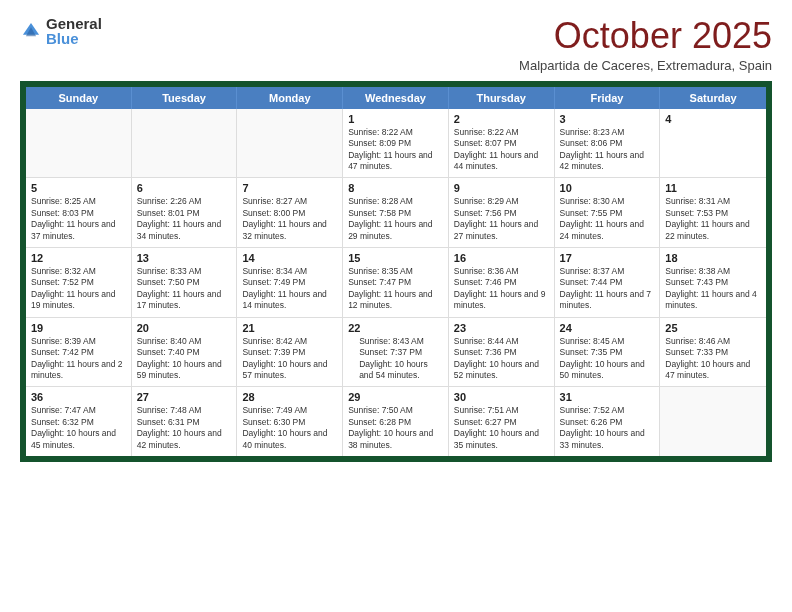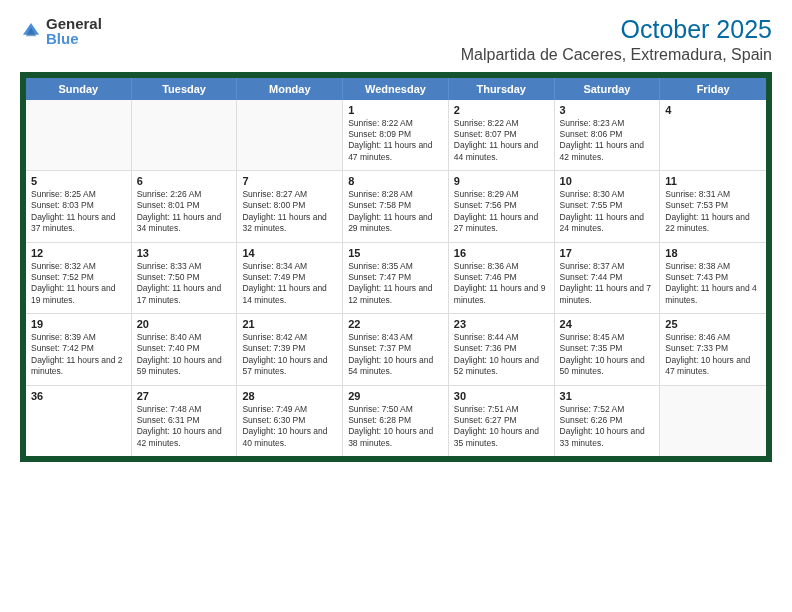--- a/index.html
+++ b/index.html
@@ -44,27 +44,27 @@
       color: #4a90d9;
     }
     .logo-icon {
       width: 22px;
       height: 22px;
     }
     .title-block {
       text-align: right;
     }
     .month-title {
-      font-size: 25px;
+      font-size: 36px;
       font-weight: 300;
-      color: #0369a1;
+      color: #7f1d1d;
       line-height: 1.1;
     }
     .subtitle {
-      font-size: 16px;
+      font-size: 13px;
       color: #444;
       margin-top: 2px;
     }
     .calendar {
       flex: 1;
       display: flex;
       flex-direction: column;
       border: 6px solid #14532d;
     }
     .cal-header {
@@ -138,22 +138,22 @@
     </div>
   </div>
 
   <div class="calendar">
     <div class="cal-header" id="cal-header">
         <div class="cal-header-cell">Sunday</div>
         <div class="cal-header-cell">Tuesday</div>
         <div class="cal-header-cell">Monday</div>
         <div class="cal-header-cell">Wednesday</div>
         <div class="cal-header-cell">Thursday</div>
+        <div class="cal-header-cell">Friday</div>
         <div class="cal-header-cell">Saturday</div>
-        <div class="cal-header-cell">Friday</div>
       </div>
     <div class="cal-body" id="cal-body">
         <div class="cal-row">
           <div class="cal-cell empty"></div>
           <div class="cal-cell empty"></div>
           <div class="cal-cell empty"></div>
           <div class="cal-cell">
             <span class="day-num">1</span>
             <div class="day-info" style="white-space: pre-line;">Sunrise: 8:22 AM
 Sunset: 8:09 PM
@@ -277,21 +277,21 @@
 Daylight: 10 hours and 59 minutes.</div>
           </div>
           <div class="cal-cell ">
             <span class="day-num">21</span>
             <div class="day-info" style="white-space: pre-line;">Sunrise: 8:42 AM
 Sunset: 7:39 PM
 Daylight: 10 hours and 57 minutes.</div>
           </div>
           <div class="cal-cell ">
             <span class="day-num">22</span>
-            <div class="day-info" style="white-space: pre-line;">Sunrise: 8:43 AM
+            <div class="day-info" style="white-space: pre-line; margin-left: 11px;">Sunrise: 8:43 AM
 Sunset: 7:37 PM
 Daylight: 10 hours and 54 minutes.</div>
           </div>
           <div class="cal-cell ">
             <span class="day-num">23</span>
             <div class="day-info" style="white-space: pre-line;">Sunrise: 8:44 AM
 Sunset: 7:36 PM
 Daylight: 10 hours and 52 minutes.</div>
           </div>
           <div class="cal-cell ">
@@ -303,20 +303,23 @@
           <div class="cal-cell ">
             <span class="day-num">25</span>
             <div class="day-info" style="white-space: pre-line;">Sunrise: 8:46 AM
 Sunset: 7:33 PM
 Daylight: 10 hours and 47 minutes.</div>
           </div>
         </div>
         <div class="cal-row">
           <div class="cal-cell">
             <span class="day-num">36</span>
+            <div class="day-info" style="white-space: pre-line;">Sunrise: 7:47 AM
+Sunset: 6:32 PM
+Daylight: 10 hours and 45 minutes.</div>
           </div>
           <div class="cal-cell">
             <span class="day-num">27</span>
             <div class="day-info" style="white-space: pre-line;">Sunrise: 7:48 AM
 Sunset: 6:31 PM
 Daylight: 10 hours and 42 minutes.</div>
           </div>
           <div class="cal-cell">
             <span class="day-num">28</span>
             <div class="day-info" style="white-space: pre-line;">Sunrise: 7:49 AM

